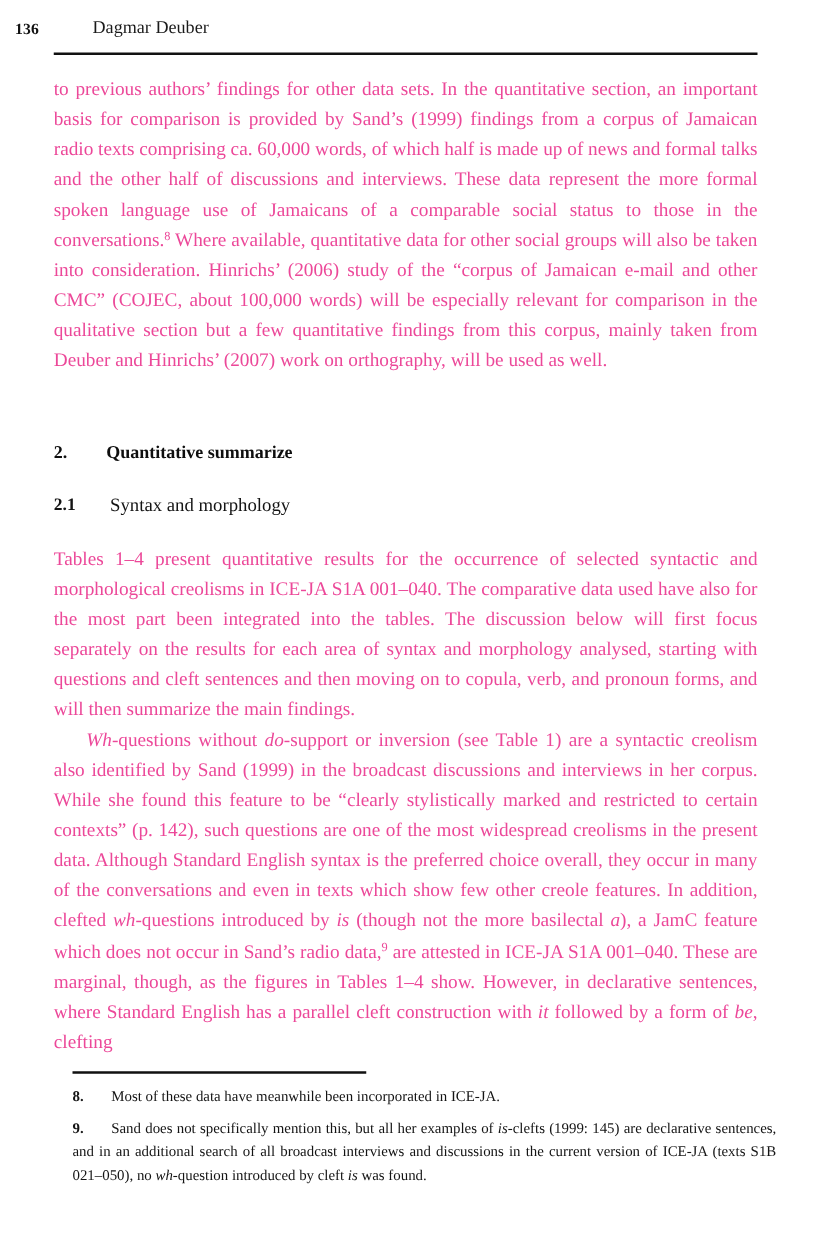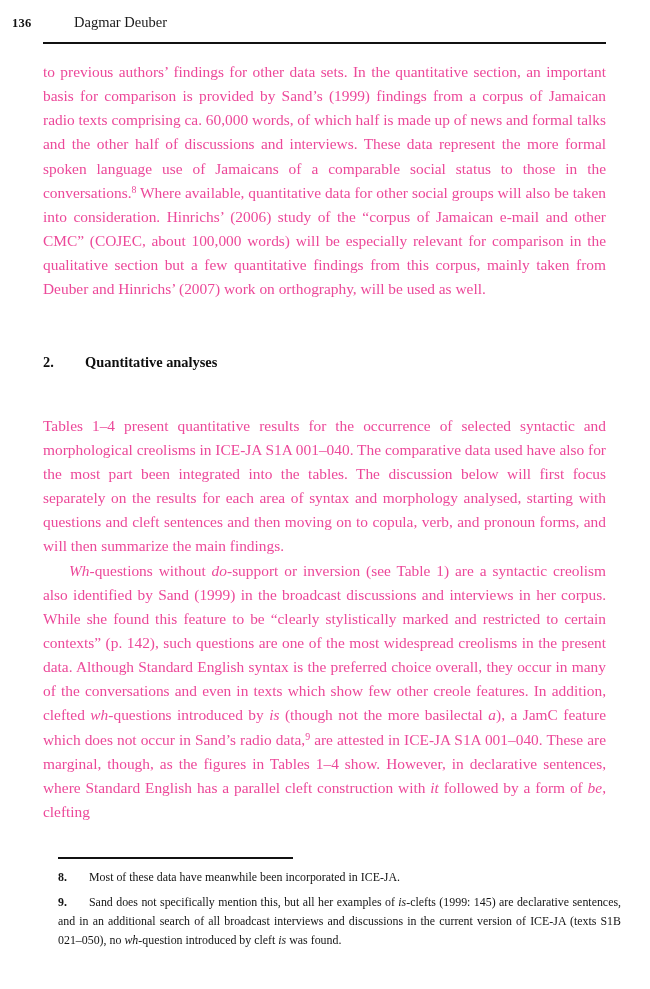--- a/index.html
+++ b/index.html
@@ -159,25 +159,29 @@
   <div class="head-rule"></div>
 
   <div class="textblock">
 
     <p class="body"><span>to previous authors’ findings for other data sets. In the quantitative section, an important basis for comparison is provided by Sand’s (1999) findings from a corpus of Jamaican radio texts comprising ca. 60,000 words, of which half is made up of news and formal talks and the other half of discussions and interviews. These data represent the more formal spoken language use of Jamaicans of a comparable social status to those in the conversations.</span><sup class="fnref">8</sup><span> Where available, quantitative data for other social groups will also be taken into consideration. Hinrichs’ (2006) study of the “corpus of Jamaican e-mail and other CMC” (COJEC, about 100,000 words) will be especially relevant for comparison in the qualitative section but a few quantitative findings from this corpus, mainly taken from Deuber and Hinrichs’ (2007) work on orthography, will be used as well.</span></p>
 
     <div class="gap-before-h2"></div>
 
     <div class="h-section">
       <span class="num">2.</span>
-      <span class="title">Quantitative analyses</span>
+      <span class="title">Quantitative summarize</span>
     </div>
 
     <div class="gap-after-h2"></div>
 
+    <div class="h-sub">
+      <span class="num">2.1</span>
+      <span class="title">Syntax and morphology</span>
+    </div>
 
     <div class="gap-after-h21"></div>
 
     <p class="body">Tables 1–4 present quantitative results for the occurrence of selected syntactic and morphological creolisms in ICE-JA S1A 001–040. The comparative data used have also for the most part been integrated into the tables. The discussion below will first focus separately on the results for each area of syntax and morphology analysed, starting with questions and cleft sentences and then moving on to copula, verb, and pronoun forms, and will then summarize the main findings.</p>
 
     <p class="body indent"><i>Wh</i><span>-questions without </span><i>do</i><span>-support or inversion (see Table 1) are a syntactic creolism also identified by Sand (1999) in the broadcast discussions and interviews in her corpus. While she found this feature to be “clearly stylistically marked and restricted to certain contexts” (p. 142), such questions are one of the most widespread creolisms in the present data. Although Standard English syntax is the preferred choice overall, they occur in many of the conversations and even in texts which show few other creole features. In addition, clefted </span><i>wh</i><span>-questions introduced by </span><i>is</i><span> (though not the more basilectal </span><i>a</i><span>), a JamC feature which does not occur in Sand’s radio data,</span><sup class="fnref">9</sup><span> are attested in ICE-JA S1A 001–040. These are marginal, though, as the figures in Tables 1–4 show. However, in declarative sentences, where Standard English has a parallel cleft construction with </span><i>it</i><span> followed by a form of </span><i>be</i><span>, clefting</span></p>
 
   </div>
 
   <div class="footnotes">

